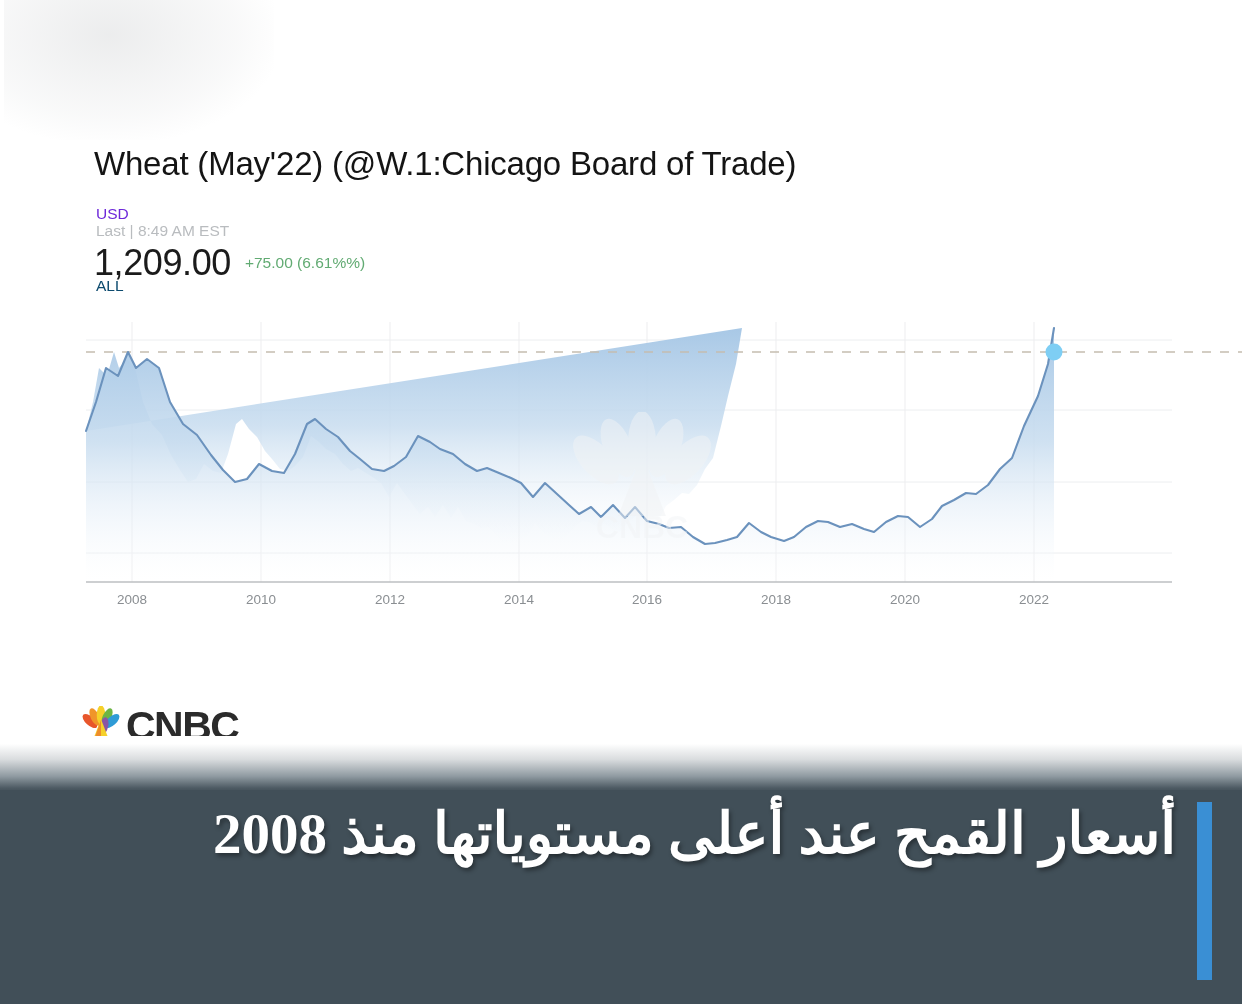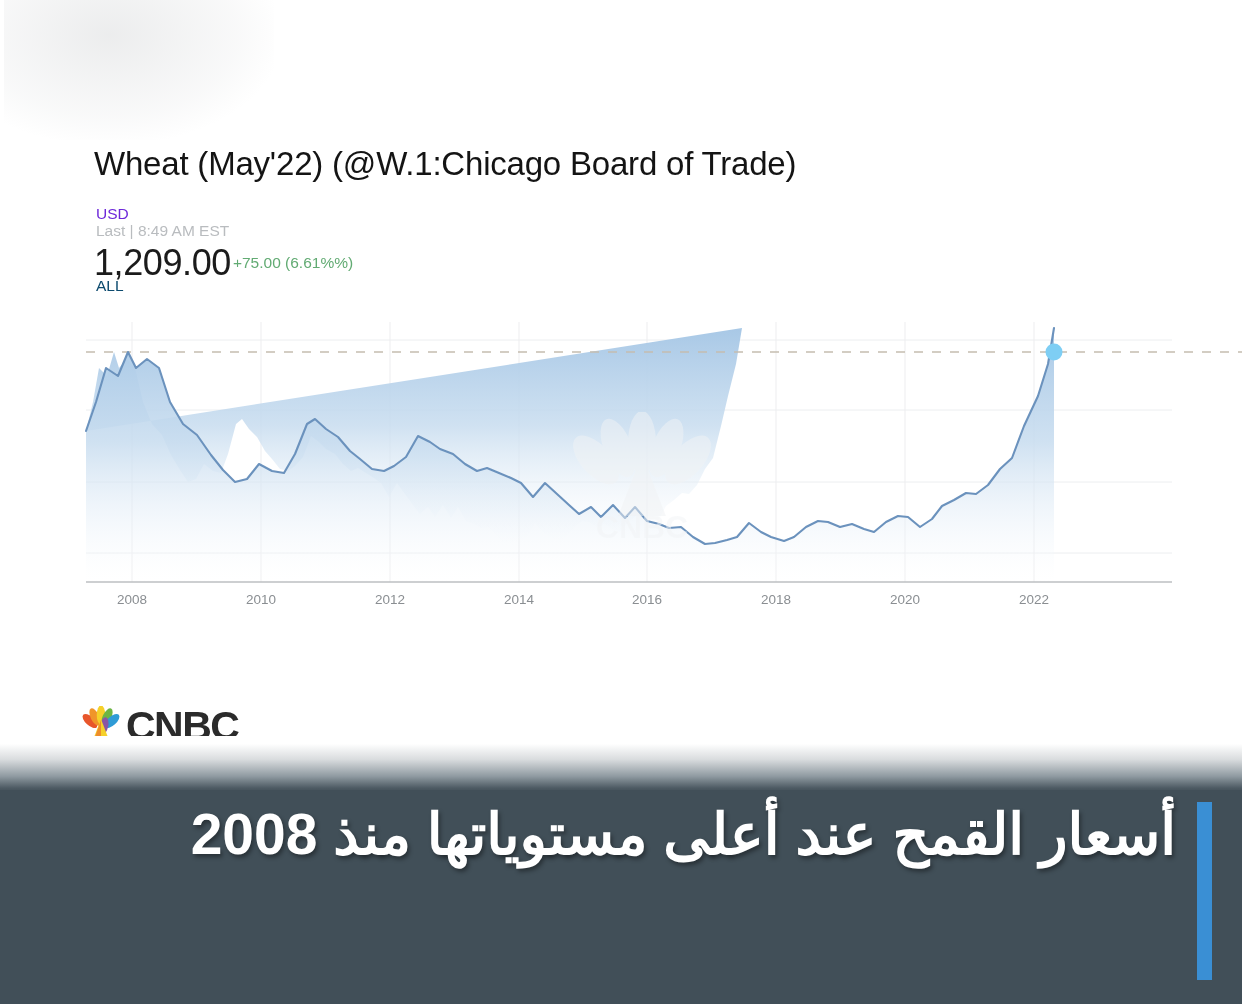--- a/index.html
+++ b/index.html
@@ -70,21 +70,21 @@
     display: flex;
     align-items: center;
   }
   #last-price {
     font-size: 36px;
     font-weight: 400;
     color: #1b1b1b;
     letter-spacing: -.4px;
   }
   #price-change {
-    margin-left: 2px;
+    margin-left: 14px;
     font-size: 15.5px;
     color: #62ab73;
     font-weight: 400;
   }
   #range-label {
     position: absolute;
     left: 2px;
     top: 132px;
     font-size: 15.5px;
     color: #0c4a6e;
@@ -179,21 +179,21 @@
     right: 66px;
     top: 6px;
     width: 1110px;
     text-align: right;
     direction: rtl;
     font-size: 57px;
     font-weight: 700;
     line-height: 1.34;
     color: #ffffff;
     text-shadow: 2px 3px 4px rgba(0,0,0,.38);
-    font-family: Liberation Sans, sans-serif;
+    font-family: Liberation Serif, serif;
   }
 </style>
 </head>
 <body>
 
 <div id="stage">
 
   <div id="corner-haze"></div>
 
   <div id="quote-header">

